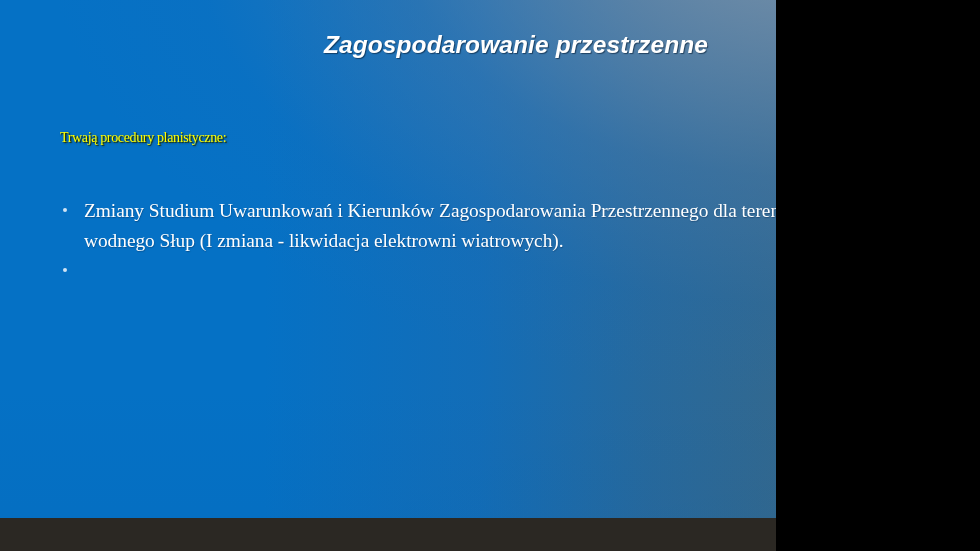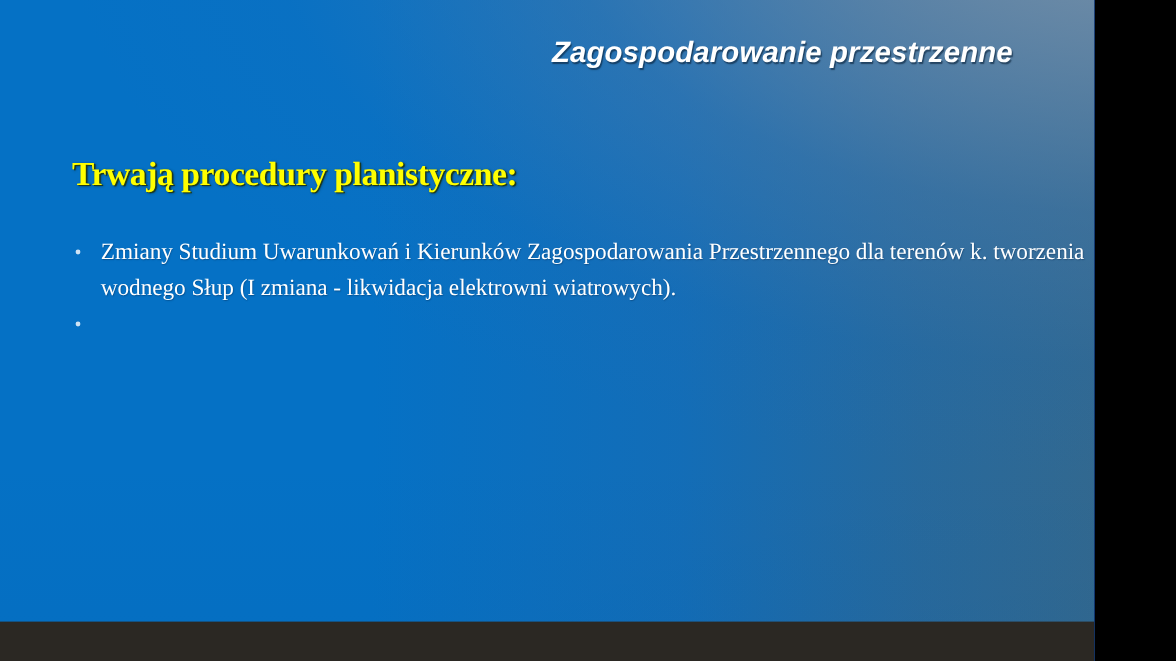--- a/index.html
+++ b/index.html
@@ -4,24 +4,24 @@
 <title>Zagospodarowanie przestrzenne</title>
 <style>
   html, body {
     margin: 0;
     padding: 0;
     background: #000;
   }
 
   .slide {
     position: relative;
-    width: 912px;
+    width: 776px;
     height: 551px;
     overflow: hidden;
-    background: #1d4ed8;
+    background: #0f766e;
     font-family: "Liberation Serif", "DejaVu Serif", serif;
     -webkit-font-smoothing: antialiased;
   }
 
   
   .bg-base {
     position: absolute;
     inset: 0;
     background: #0571c5;
   }
@@ -81,22 +81,22 @@
     text-shadow: 1px 1px 1px rgba(10,35,60,0.65);
   }
 
   
   .lead {
     position: absolute;
     top: 130px;
     left: 60px;
     margin: 0;
     font-family: "Liberation Serif", "DejaVu Serif", serif;
-    font-size: 28px;
-    font-weight: bold;
+    font-size: 14px;
+    font-weight: normal;
     color: #ffff00;
     letter-spacing: -0.35px;
     white-space: nowrap;
     text-shadow: 1.2px 1.2px 0 #1d3a1d, 1.2px 1.2px 2px rgba(10,30,20,0.8);
   }
 
   
   .bullets {
     position: absolute;
     top: 196px;

